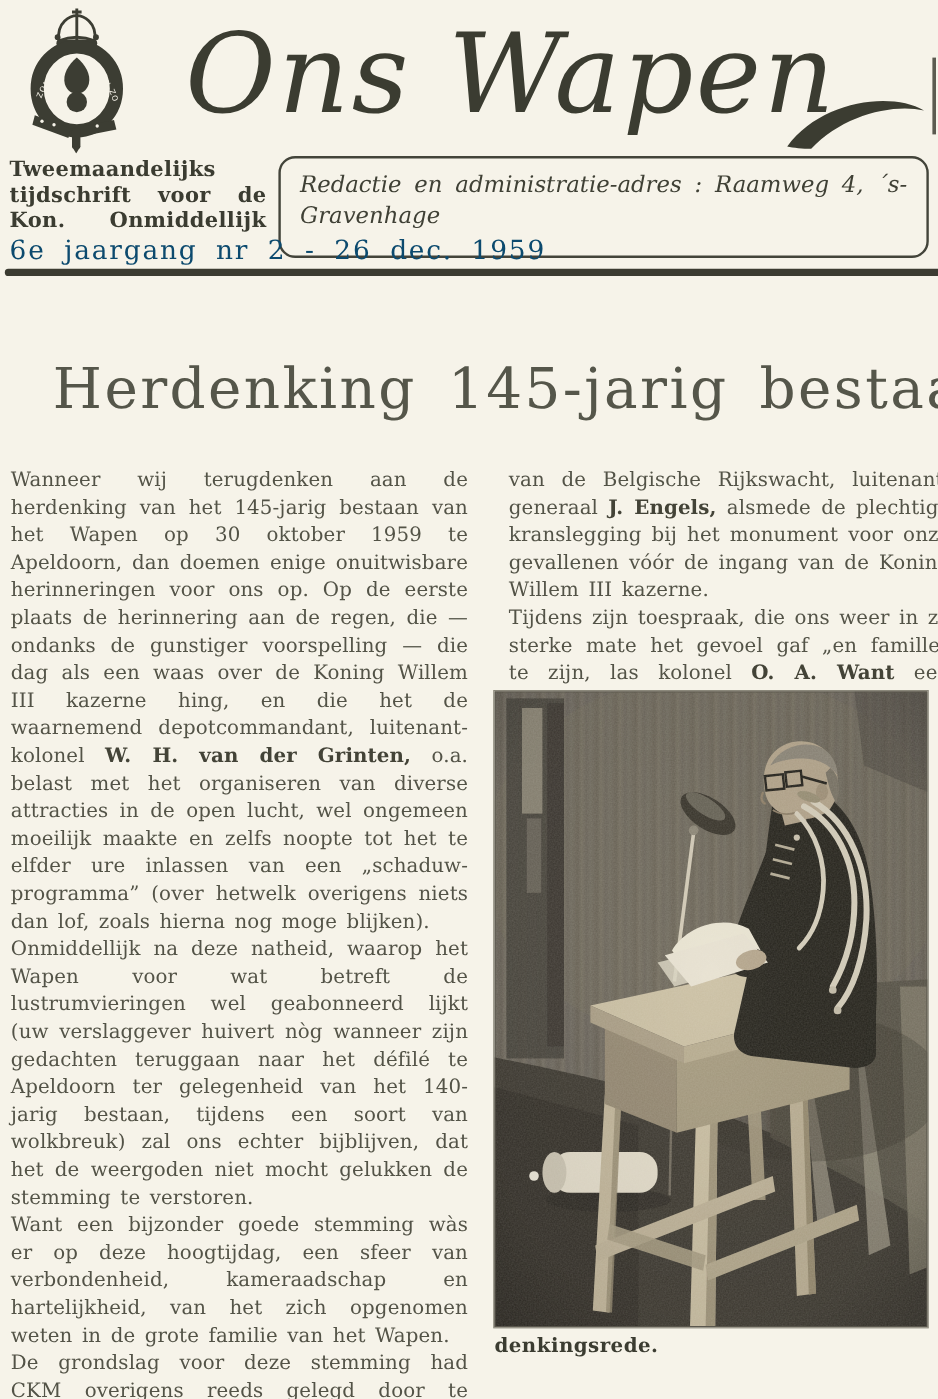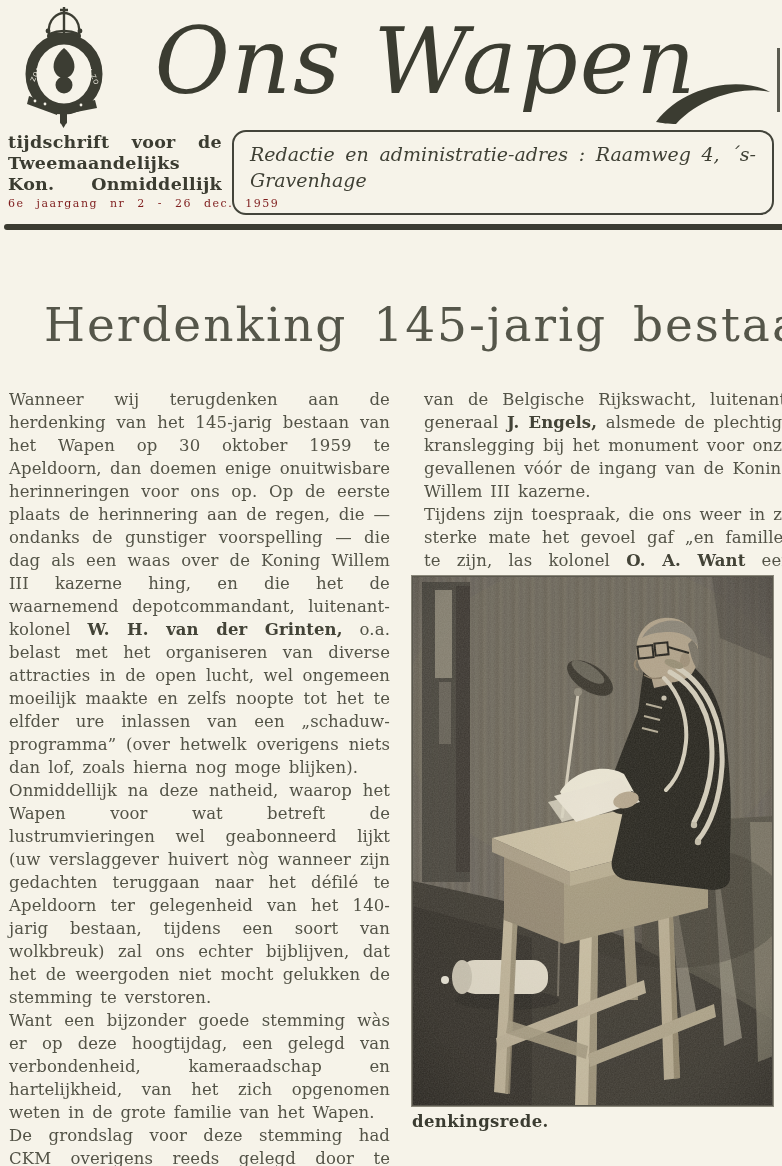--- a/index.html
+++ b/index.html
@@ -14,21 +14,21 @@
          letter-spacing:2px;white-space:nowrap;}
   .flourish{position:absolute;left:652px;top:76px;width:124px;height:52px;}
   .subtitle{position:absolute;left:8px;top:132px;width:214px;
             font-weight:bold;font-size:17.5px;line-height:21px;color:#3b3c31;
             letter-spacing:.3px;}
   .subtitle div{text-align:justify;text-align-last:justify;}
   .info-box{position:absolute;left:232px;top:130px;width:506px;
             border:2px solid #43443a;border-radius:14px;padding:9px 16px 20px 16px;
             font-style:italic;font-size:19px;line-height:26px;color:#3f4035;}
   .info-box div{text-align:justify;text-align-last:justify;}
-  .issue{position:absolute;left:8px;top:197px;font-size:11px;color:#7f1d1d;
+  .issue{position:absolute;left:8px;top:197px;font-size:22px;color:#0c4a6e;
          letter-spacing:1.5px;word-spacing:7px;}
   .rule{position:absolute;left:4px;right:0;top:224px;height:6px;background:#3b3b31;border-radius:3px 0 0 3px;}
   .scan-edge{position:absolute;right:2px;top:48px;width:3px;height:64px;background:#3f3f35;opacity:.85;}
 
   
   .headline{position:absolute;left:44px;top:296px;margin:0;width:740px;
             font-weight:normal;font-size:47px;line-height:58px;color:#55564a;
             letter-spacing:2px;word-spacing:9px;white-space:nowrap;}
   .col{position:absolute;top:388px;font-size:16.5px;line-height:23px;
        word-spacing:2.5px;letter-spacing:.1px;}
@@ -87,39 +87,39 @@
     <circle cx="72" cy="101" r="1.4" fill="#f6f3e9"></circle>
   </svg>
 
   <h1 class="title">Ons Wapen</h1>
 
   <svg class="flourish" viewBox="0 0 124 52" xmlns="http://www.w3.org/2000/svg">
     <path d="M4,46 C32,8 90,0 118,16 C92,10 50,20 24,48 C17,48 9,47 4,46 Z" fill="#3b3c31"></path>
   </svg>
 
   <div class="subtitle">
+    <div>Tweemaandelijks</div>
     <div>tijdschrift voor de</div>
-    <div>Tweemaandelijks</div>
     <div>Kon. Onmiddellijk</div>
   </div>
 
   <div class="info-box">
     <div>Redactie en administratie-adres : Raamweg 4, ´s-Gravenhage</div>
   </div>
 
   <div class="issue">6e jaargang nr 2 - 26 dec. 1959</div>
   <div class="rule"></div>
   <div class="scan-edge"></div>
 
   <h2 class="headline">Herdenking 145-jarig bestaan</h2>
 
   <div class="col col-left">
       <p class="para"><span>Wanneer wij terugdenken aan de herdenking van het 145-jarig bestaan van het Wapen op 30 oktober 1959 te Apeldoorn, dan doemen enige onuitwisbare herinneringen voor ons op. Op de eerste plaats de herinnering aan de regen, die — ondanks de gunstiger voorspelling — die dag als een waas over de Koning Willem III kazerne hing, en die het de waarnemend depotcommandant, luitenant-kolonel </span><span class="bname">W. H. van der Grinten,</span><span> o.a. belast met het organiseren van diverse attracties in de open lucht, wel ongemeen moeilijk maakte en zelfs noopte tot het te elfder ure inlassen van een „schaduw-programma” (over hetwelk overigens niets dan lof, zoals hierna nog moge blijken).</span></p>
       <p class="para"><span>Onmiddellijk na deze natheid, waarop het Wapen voor wat betreft de lustrumvieringen wel geabonneerd lijkt (uw verslaggever huivert nòg wanneer zijn gedachten teruggaan naar het défilé te Apeldoorn ter gelegenheid van het 140-jarig bestaan, tijdens een soort van wolkbreuk) zal ons echter bijblijven, dat het de weergoden niet mocht gelukken de stemming te verstoren.</span></p>
-      <p class="para"><span>Want een bijzonder goede stemming wàs er op deze hoogtijdag, een gelegd van verbondenheid, kameraadschap en hartelijkheid, van het zich opgenomen weten in de grote familie van het Wapen.</span></p>
+      <p class="para"><span>Want een bijzonder goede stemming wàs er op deze hoogtijdag, een sfeer van verbondenheid, kameraadschap en hartelijkheid, van het zich opgenomen weten in de grote familie van het Wapen.</span></p>
       <p class="para"><span>De grondslag voor deze stemming had CKM overigens reeds gelegd door te bepalen, dat deputaties uit alle gelederen van het Wapen de herdenking zouden bijwonen.</span></p>
     </div>
   <div class="col col-right">
       <p class="para"><span>van de Belgische Rijkswacht, luitenant-generaal </span><span class="bname">J. Engels,</span><span> alsmede de plechtige kranslegging bij het monument voor onze gevallenen vóór de ingang van de Koning Willem III kazerne.</span></p>
       <p class="para"><span>Tijdens zijn toespraak, die ons weer in zo sterke mate het gevoel gaf „en famille” te zijn, las kolonel </span><span class="bname">O. A. Want</span><span> een gelukwens voor van</span></p>
     </div>
 
   <figure class="photo">
     <svg viewBox="0 0 361 530" width="361" height="530" xmlns="http://www.w3.org/2000/svg">
       <defs>

